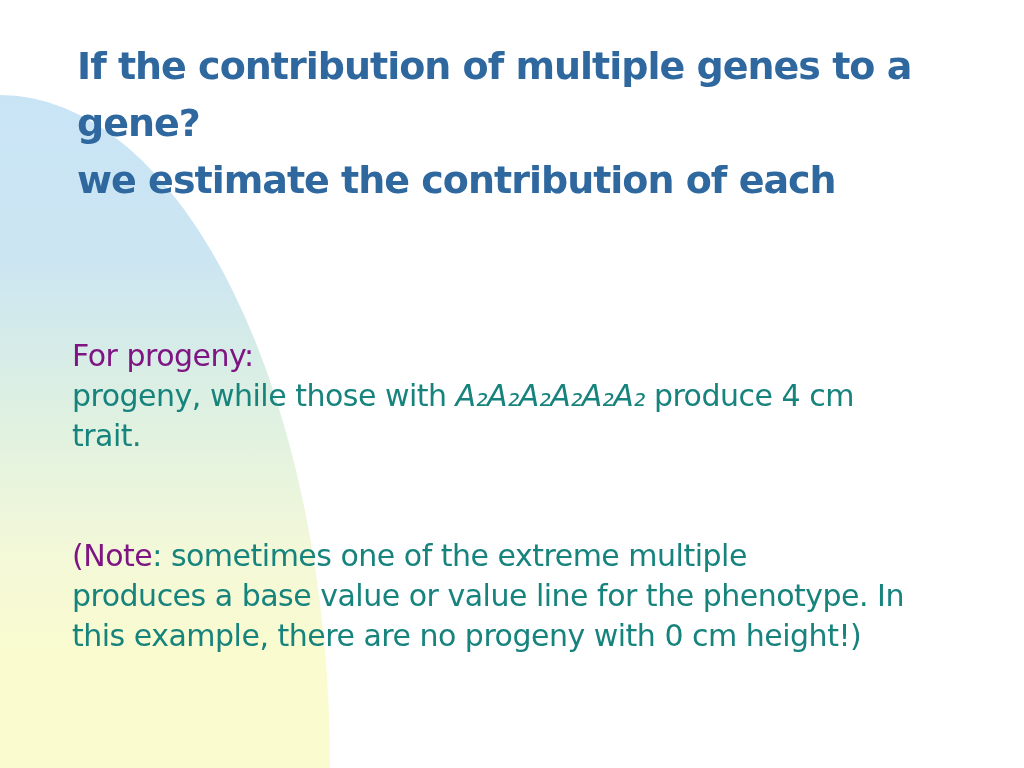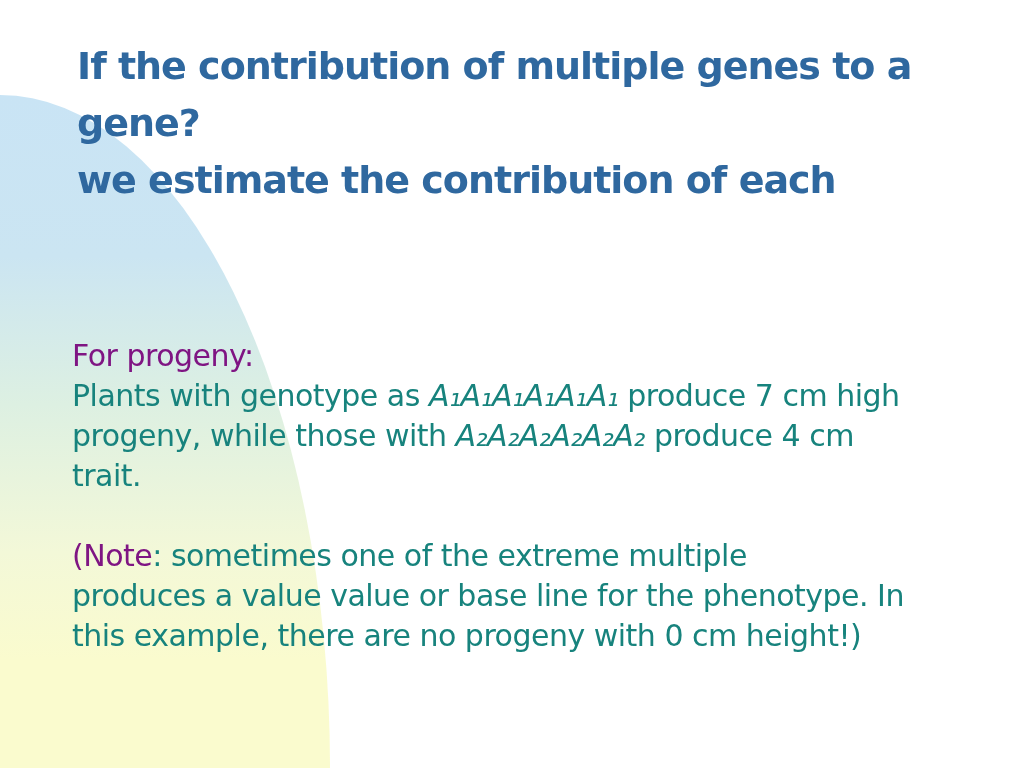--- a/index.html
+++ b/index.html
@@ -71,29 +71,26 @@
     <div>If the contribution of multiple genes to a</div>
     <div>gene?</div>
     <div>we estimate the contribution of each</div>
   </div>
 
   <div class="body-block example-block">
     <div>
       <span class="accent">For progeny:</span>
     </div>
     <div>
-      <span>Plants with genotype as </span><span class="gen">A₁A₁A₁A₁A₁A₁</span><span> produce 7 cm high</span>
-    </div>
-    <div>
       <span>progeny, while those with </span><span class="gen">A₂A₂A₂A₂A₂A₂</span><span> produce 4 cm</span>
     </div>
     <div>trait.</div>
   </div>
 
   <div class="body-block note-block">
     <div>
       <span class="accent">(Note</span><span>: sometimes one of the extreme multiple</span>
     </div>
-    <div>produces a value value or base line for the phenotype. In</div>
+    <div>produces a base value or value line for the phenotype. In</div>
     <div>this example, there are no progeny with 0 cm height!)</div>
   </div>
 
 </div>
 
 </body></html>

